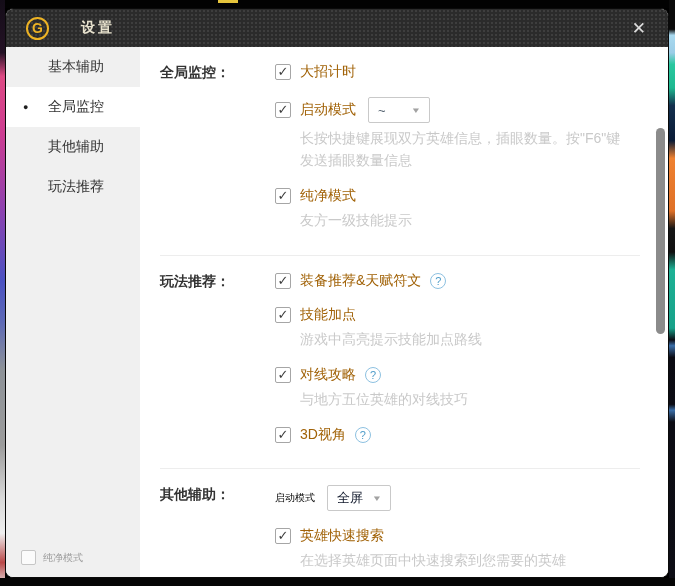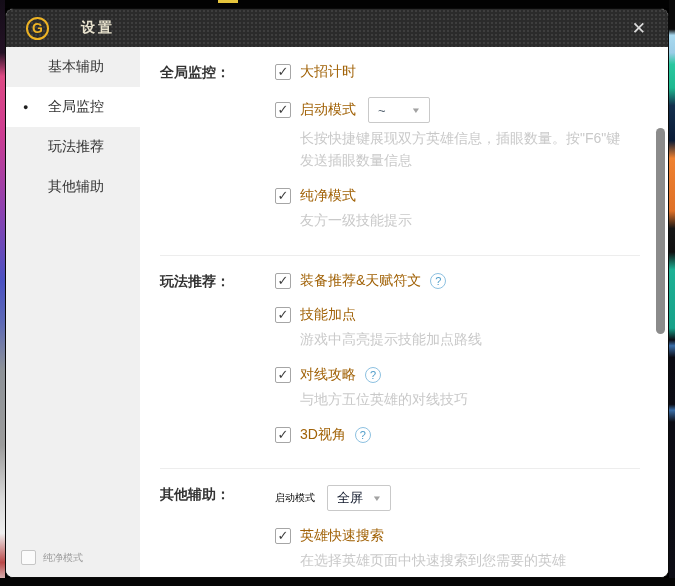--- a/index.html
+++ b/index.html
@@ -126,24 +126,24 @@
 
     <div class="sidebar">
       <div class="side-item">
         <span>基本辅助</span>
       </div>
       <div class="side-item selected">
         <span class="bullet">●</span>
         <span>全局监控</span>
       </div>
       <div class="side-item">
+        <span>其他辅助</span>
+      </div>
+      <div class="side-item">
         <span>玩法推荐</span>
-      </div>
-      <div class="side-item">
-        <span>其他辅助</span>
       </div>
       <div class="pure-mode">
         <span class="box"></span>
         <span>纯净模式</span>
       </div>
     </div>
 
     <div class="content">
 
       <div class="section">

